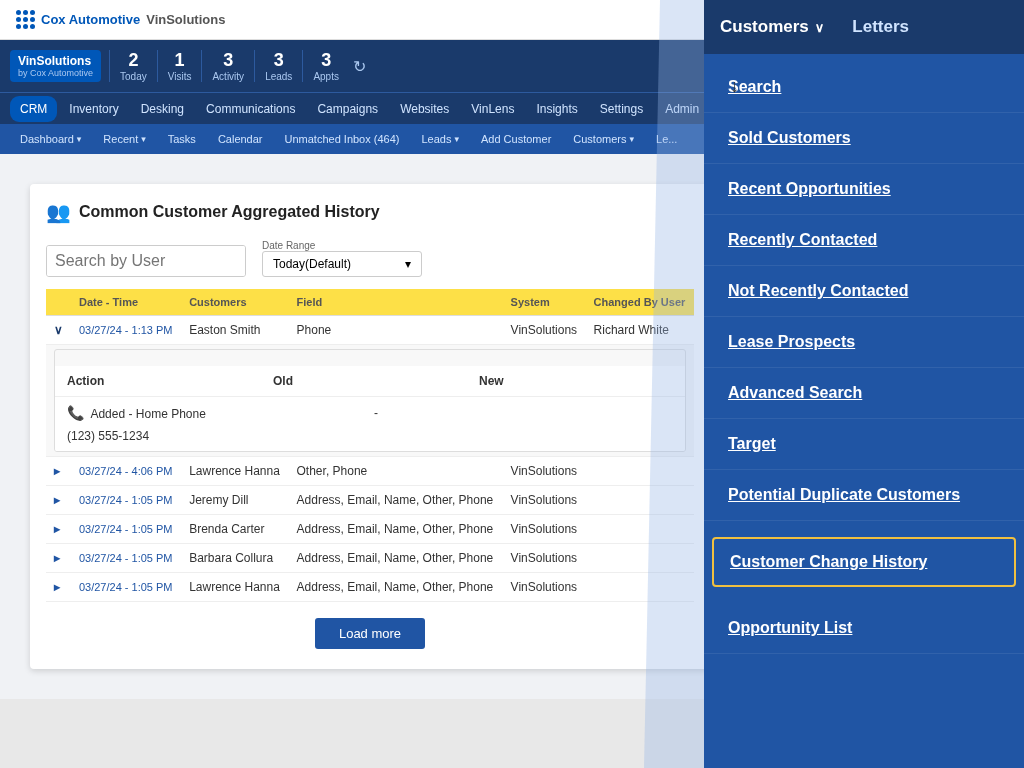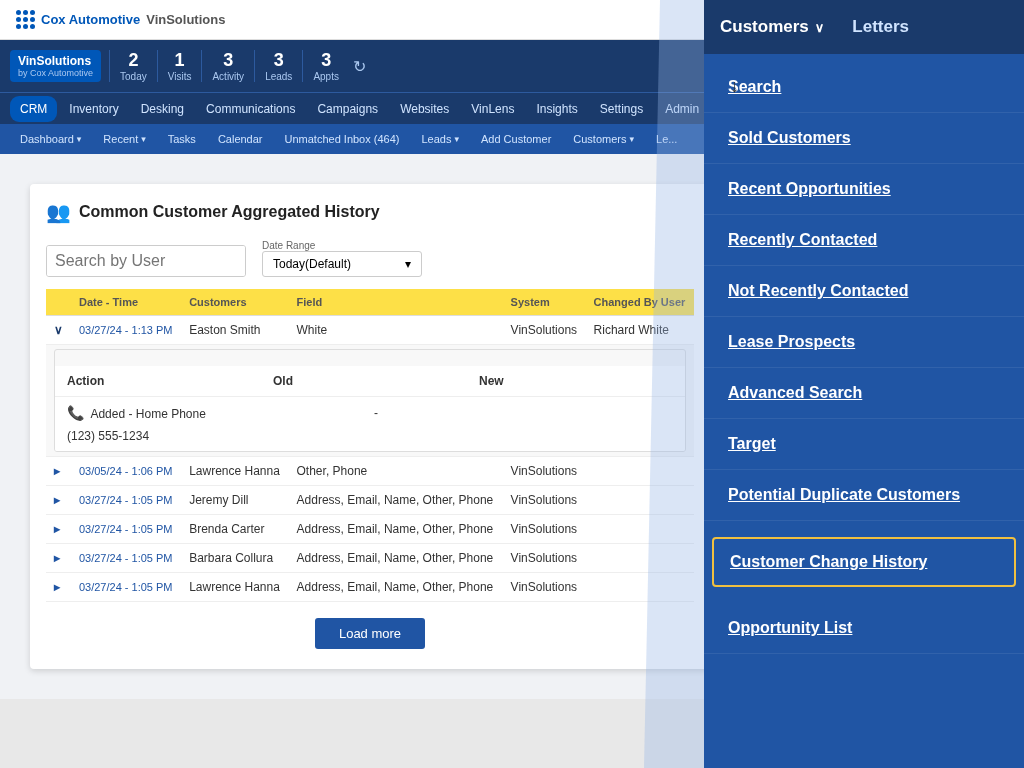--- a/index.html
+++ b/index.html
@@ -454,21 +454,21 @@
           <th>System</th>
           <th>Changed By User</th>
         </tr>
       </thead>
       <tbody>
 
         <tr>
           <td><span class="expand-btn open">∨</span></td>
           <td><span class="link-text">03/27/24 - 1:13 PM</span></td>
           <td>Easton Smith</td>
-          <td>White</td>
+          <td>Phone</td>
           <td>VinSolutions</td>
           <td>Richard White</td>
         </tr>
         <tr class="detail-row">
           <td colspan="6">
             <div class="detail-box">
               <div class="detail-header">
                 <span>Action</span>
                 <span>Old</span>
                 <span>New</span>
@@ -477,21 +477,21 @@
                 <span><span class="phone-icon">📞</span>Added - Home Phone</span>
                 <span>-</span>
                 <span>(123) 555-1234</span>
               </div>
             </div>
           </td>
         </tr>
 
         <tr>
           <td><span class="expand-btn">▸</span></td>
-          <td><span class="link-text">03/05/24 - 1:06 PM</span></td>
+          <td><span class="link-text">03/27/24 - 4:06 PM</span></td>
           <td>Lawrence Hanna</td>
           <td>Other, Phone</td>
           <td>VinSolutions</td>
           <td></td>
         </tr>
 
         <tr>
           <td><span class="expand-btn">▸</span></td>
           <td><span class="link-text">03/27/24 - 1:05 PM</span></td>
           <td>Jeremy Dill</td>

